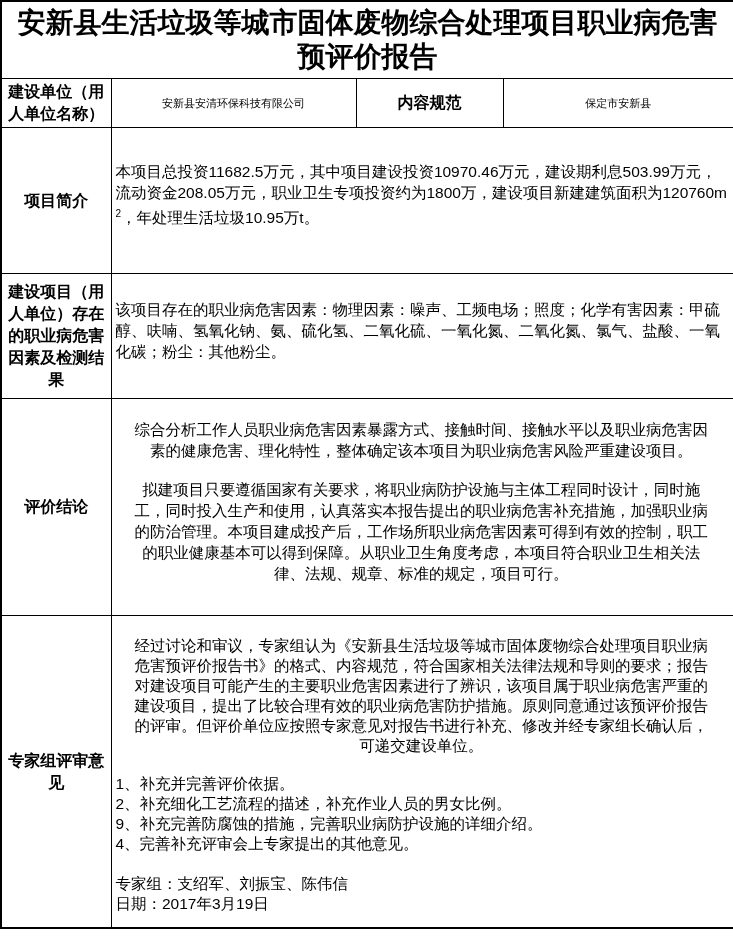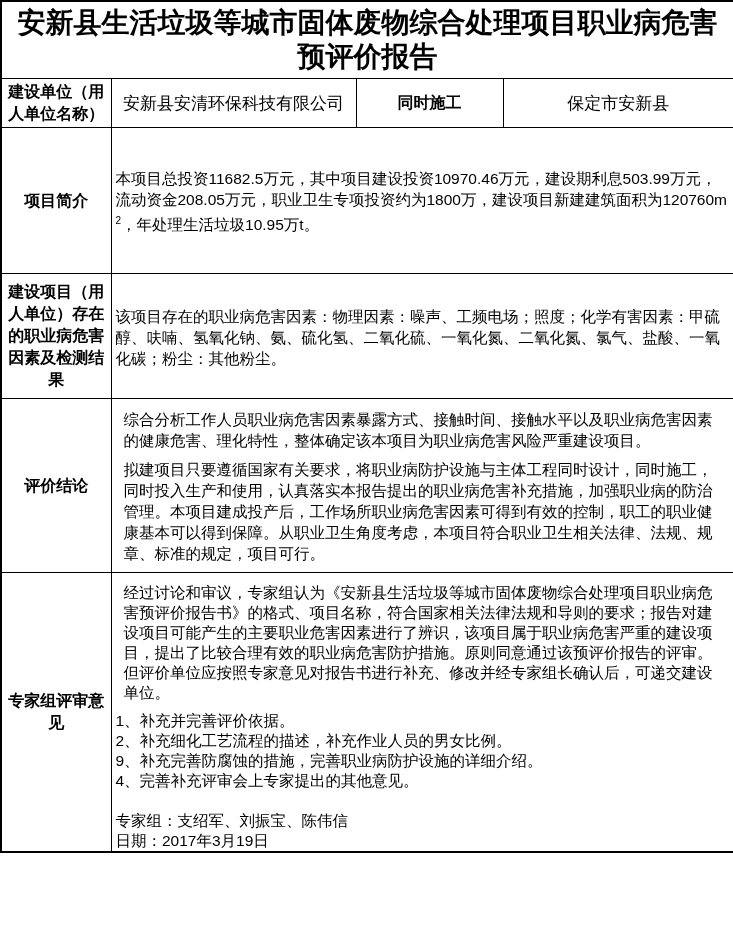--- a/index.html
+++ b/index.html
@@ -36,36 +36,37 @@
     word-break: break-all;
   }
   .label-cell {
     font-weight: bold;
     font-size: 16px;
     line-height: 22px;
     text-align: center;
     padding: 2px 2px;
   }
   .center-cell {
-    font-size: 17px;
+    font-size: 11px;
     line-height: 21px;
     text-align: center;
     padding: 2px 3px;
   }
   .para-cell {
     font-size: 15.5px;
     line-height: 21px;
     text-align: left;
-    padding: 2px 6px 0 4px;
+    padding: 2px 6px 13px 4px;
   }
   .para-cell.tight {
     line-height: 20px;
   }
   .para {
-    margin: 8px;
+    margin: 18px;
+    text-align: center;
   }
   sup.sq {
     font-size: 10px;
   }
   .spacer-line {
     height: 20px;
   }
 </style>
 </head>
 <body>
@@ -82,21 +83,21 @@
     </colgroup>
 
     <tbody>
         <tr style="height:75px">
       <td colspan="6" class="title-cell" style="border-bottom:1px solid #000; border-top:none; border-left:none; border-right:none;">安新县生活垃圾等城市固体废物综合处理项目职业病危害预评价报告</td>
     </tr>
 
     <tr style="height:47px">
       <td class="label-cell">建设单位（用人单位名称）</td>
       <td colspan="2" class="center-cell">安新县安清环保科技有限公司</td>
-      <td colspan="2" class="label-cell">同时施工</td>
+      <td colspan="2" class="label-cell">内容规范</td>
       <td class="center-cell">保定市安新县</td>
     </tr>
 
 
     <tr style="height:146px">
       <td class="label-cell">项目简介</td>
       <td colspan="5" class="para-cell">
         <span>本项目总投资11682.5万元，其中项目建设投资10970.46万元，建设期利息503.99万元，流动资金208.05万元，职业卫生专项投资约为1800万，建设项目新建建筑面积为120760m</span><sup class="sq">2</sup><span>，年处理生活垃圾10.95万t。</span>
       </td>
     </tr>
@@ -112,21 +113,21 @@
       <td class="label-cell">评价结论</td>
       <td colspan="5" class="para-cell">
         <p class="para">综合分析工作人员职业病危害因素暴露方式、接触时间、接触水平以及职业病危害因素的健康危害、理化特性，整体确定该本项目为职业病危害风险严重建设项目。</p>
         <p class="para">拟建项目只要遵循国家有关要求，将职业病防护设施与主体工程同时设计，同时施工，同时投入生产和使用，认真落实本报告提出的职业病危害补充措施，加强职业病的防治管理。本项目建成投产后，工作场所职业病危害因素可得到有效的控制，职工的职业健康基本可以得到保障。从职业卫生角度考虑，本项目符合职业卫生相关法律、法规、规章、标准的规定，项目可行。</p>
       </td>
     </tr>
 
     <tr style="height:254px">
       <td class="label-cell">专家组评审意见</td>
       <td colspan="5" class="para-cell tight">
-        <p class="para">经过讨论和审议，专家组认为《安新县生活垃圾等城市固体废物综合处理项目职业病危害预评价报告书》的格式、项目名称，符合国家相关法律法规和导则的要求；报告对建设项目可能产生的主要职业危害因素进行了辨识，该项目属于职业病危害严重的建设项目，提出了比较合理有效的职业病危害防护措施。原则同意通过该预评价报告的评审。但评价单位应按照专家意见对报告书进行补充、修改并经专家组长确认后，可递交建设单位。</p>
+        <p class="para">经过讨论和审议，专家组认为《安新县生活垃圾等城市固体废物综合处理项目职业病危害预评价报告书》的格式、内容规范，符合国家相关法律法规和导则的要求；报告对建设项目可能产生的主要职业危害因素进行了辨识，该项目属于职业病危害严重的建设项目，提出了比较合理有效的职业病危害防护措施。原则同意通过该预评价报告的评审。但评价单位应按照专家意见对报告书进行补充、修改并经专家组长确认后，可递交建设单位。</p>
         <div>1、补充并完善评价依据。</div>
         <div>2、补充细化工艺流程的描述，补充作业人员的男女比例。</div>
         <div>9、补充完善防腐蚀的措施，完善职业病防护设施的详细介绍。</div>
         <div>4、完善补充评审会上专家提出的其他意见。</div>
         <div class="spacer-line"></div>
         <div>专家组：支绍军、刘振宝、陈伟信</div>
         <div>日期：2017年3月19日</div>
       </td>
     </tr>
   </tbody>

